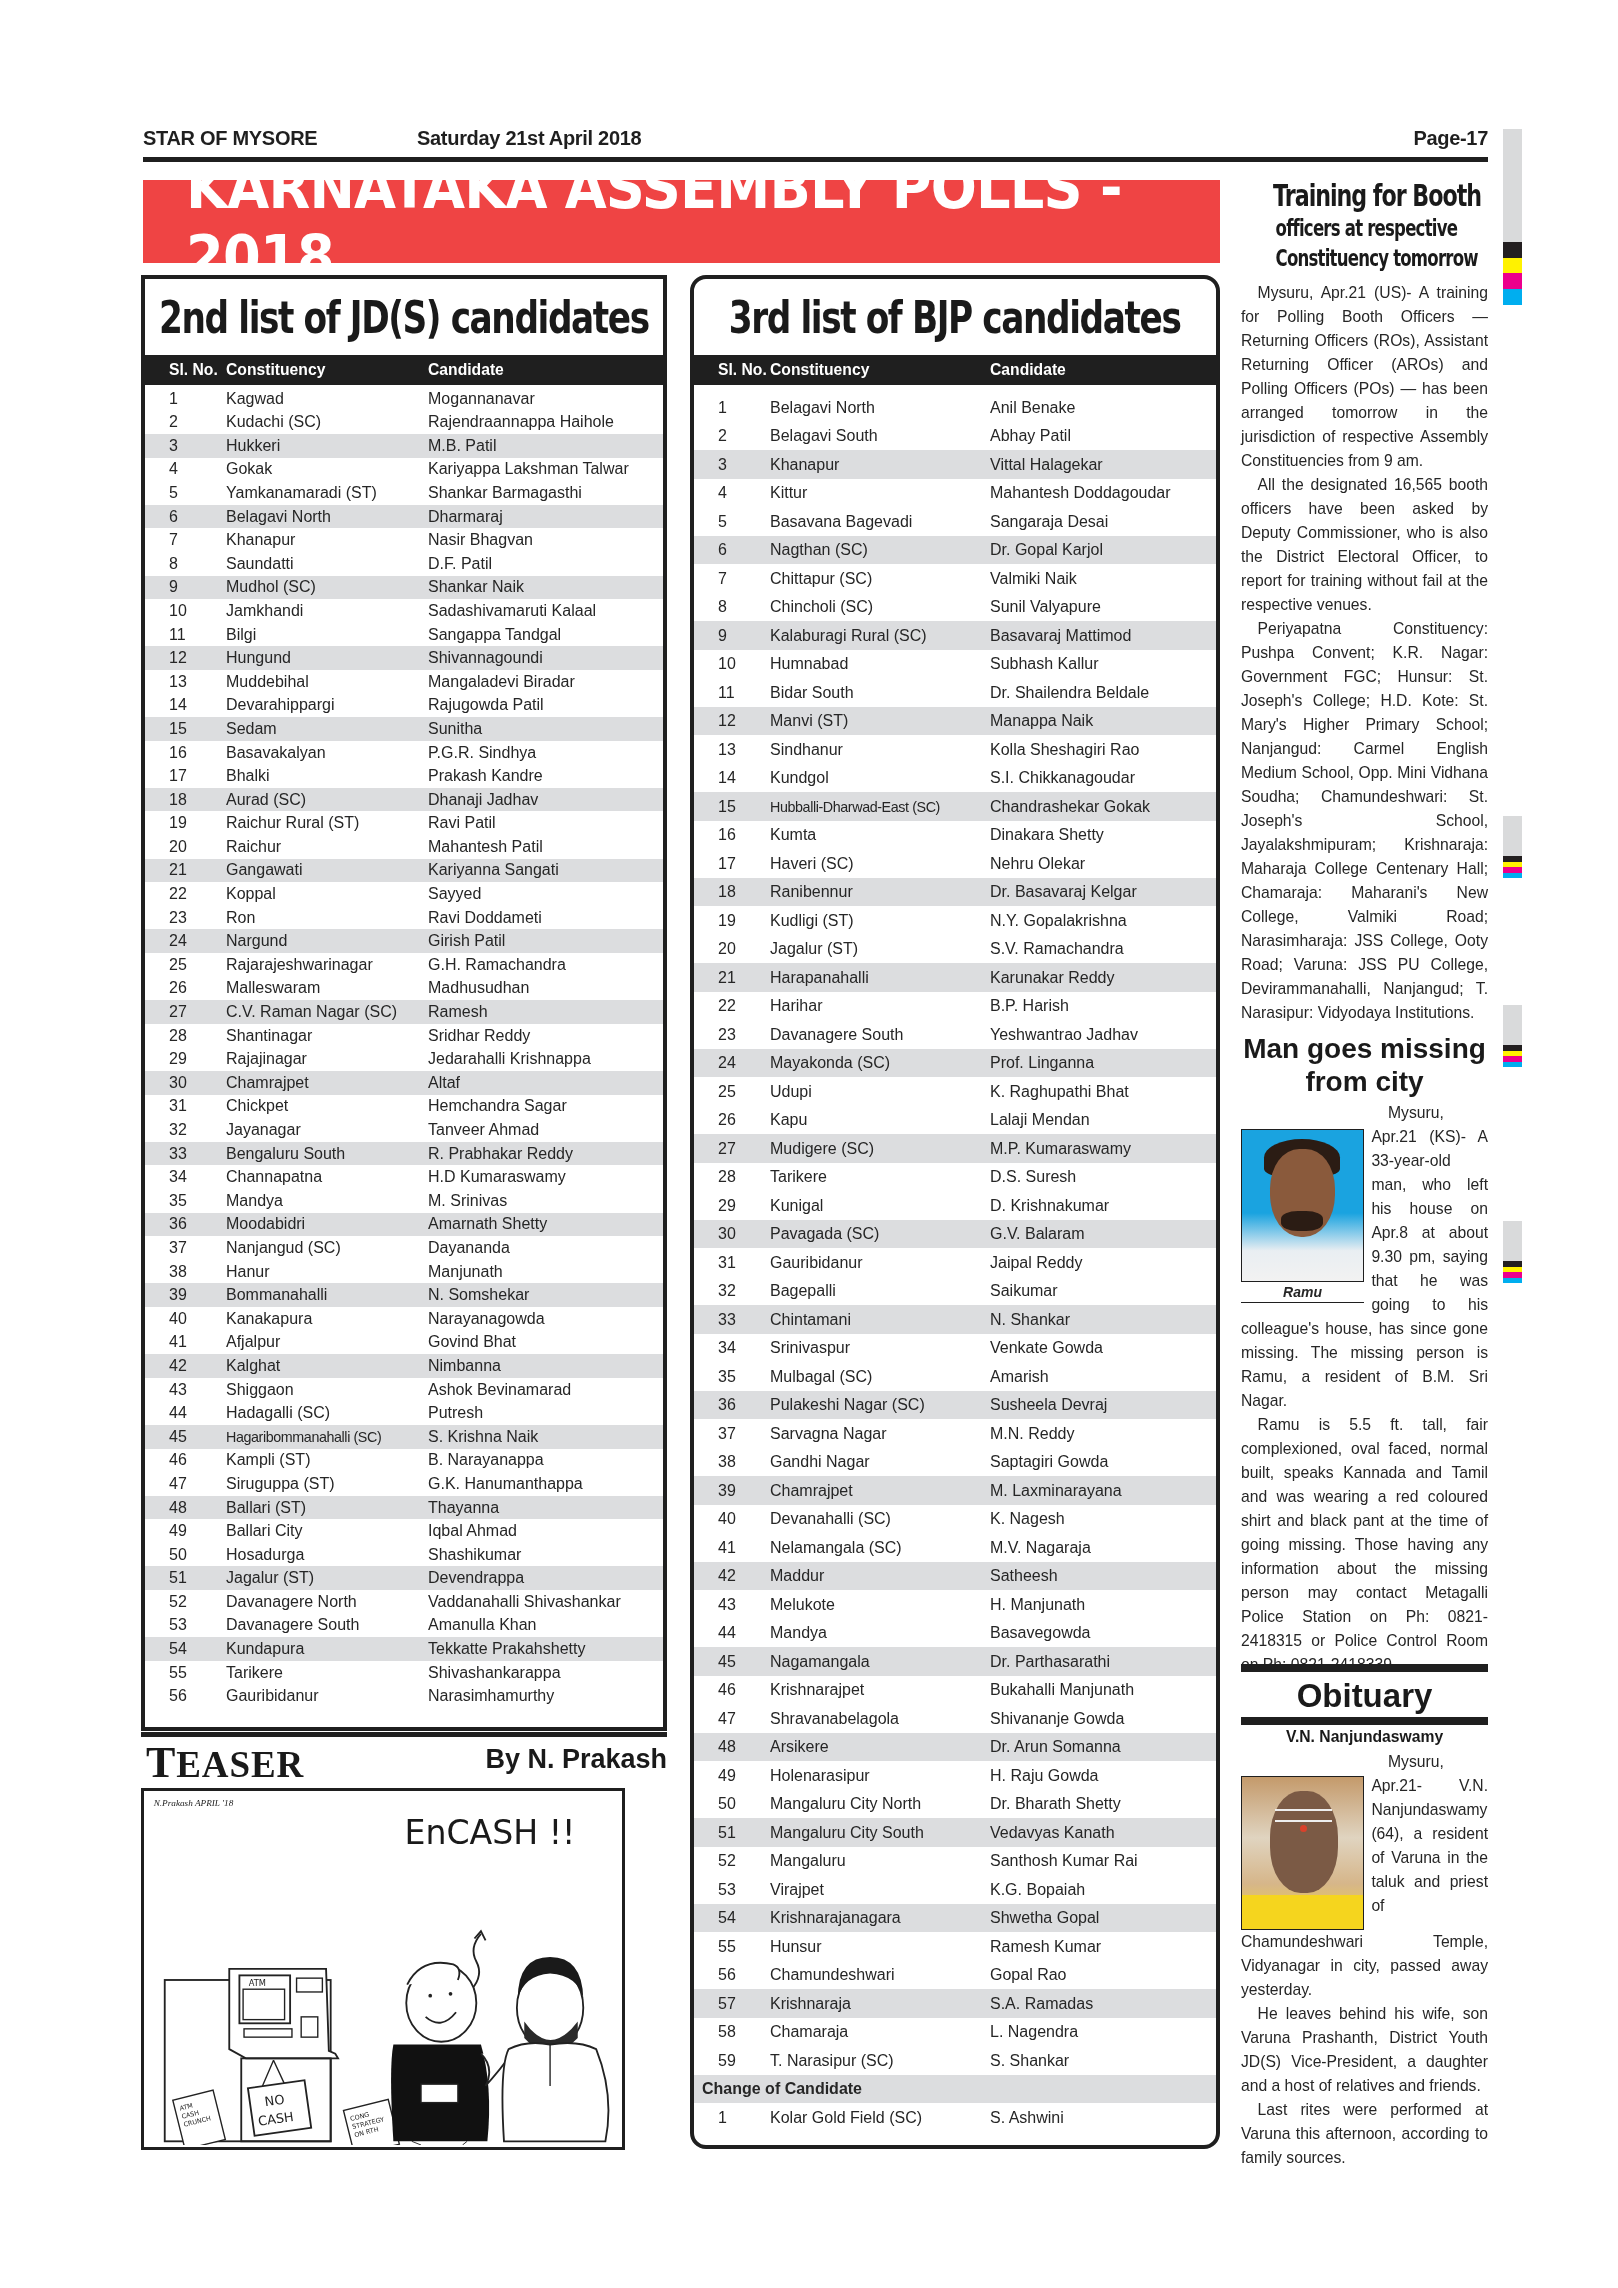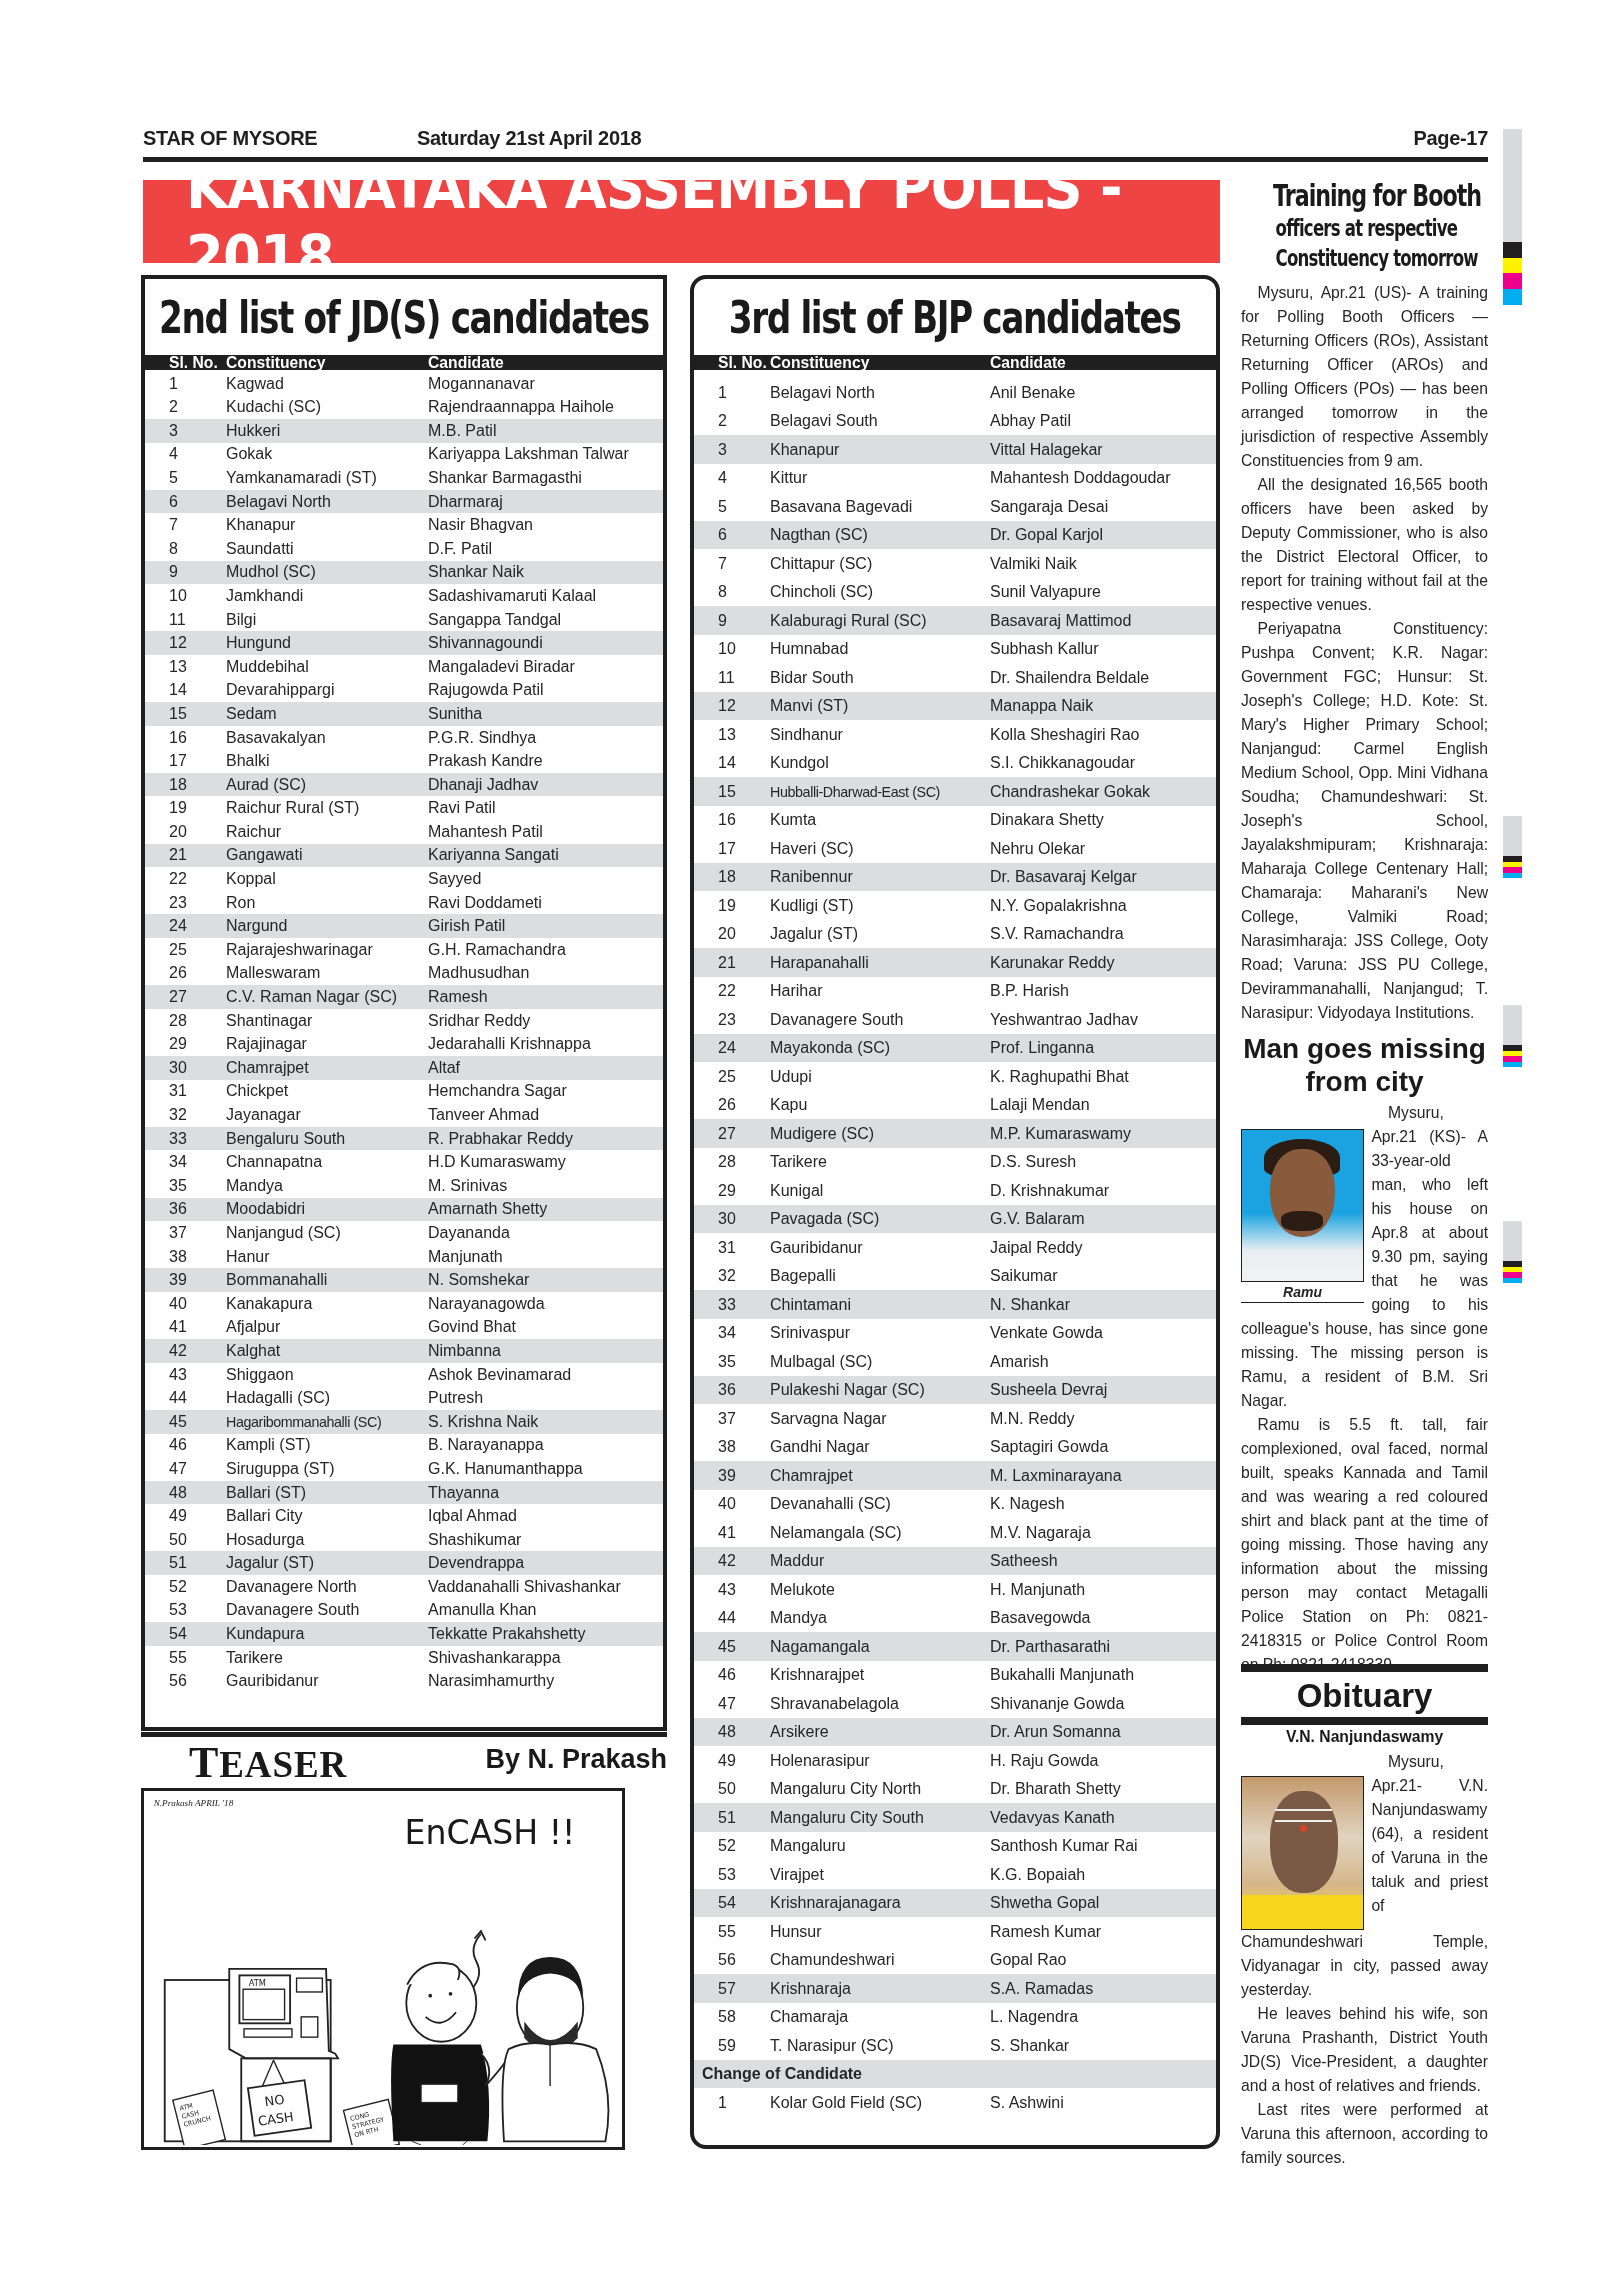--- a/index.html
+++ b/index.html
@@ -15,21 +15,21 @@
   .mast-rule { left: 143px; top: 157px; width: 1345px; height: 4.6px; background: #1f1f1f; }
 
   
   .banner { left: 143px; top: 180px; width: 1077px; height: 83px; background: #ef4444; display: flex; align-items: center; justify-content: center; }
   .banner span { color: #fff; font-weight: bold; font-size: 59px; letter-spacing: -0.9px; transform: scaleX(0.92); display: inline-block; font-family: "DejaVu Sans", sans-serif; }
 
   
   .list-box { border: 4.6px solid #1f1f1f; background: #fff; }
   .list-title { height: 76px; display: flex; align-items: center; justify-content: center; }
   .list-title span { font-family: "DejaVu Sans", sans-serif; font-weight: bold; font-size: 44px; letter-spacing: -1.8px; transform: scaleX(0.78); display: inline-block; white-space: nowrap; color: #1a1a1a; }
-  .list-head { background: #1f1f1f; color: #fff; height: 15px; display: flex; align-items: center; font-size: 15.7px; font-weight: bold; }
+  .list-head { background: #1f1f1f; color: #fff; height: 30px; display: flex; align-items: center; font-size: 15.7px; font-weight: bold; }
   .row { display: flex; align-items: center; font-size: 16px; color: #262626; white-space: nowrap; }
   .row.shade { background: #dcdddf; }
   .c-no { flex: 0 0 auto; }
   .c-con { flex: 0 0 auto; }
   .c-cand { flex: 1 1 auto; }
 
   #jds { left: 141px; top: 275px; width: 526px; height: 1456px; }
   #jds .list-head .c-no, #jds .row .c-no { width: 81px; padding-left: 24px; }
   #jds .list-head .c-con, #jds .row .c-con { width: 202px; }
   #jds .row { height: 23.6px; }
@@ -39,21 +39,21 @@
   #bjp .list-head .c-no, #bjp .row .c-no { width: 76px; padding-left: 24px; }
   #bjp .list-head .c-con, #bjp .row .c-con { width: 220px; }
   #bjp .row { height: 28.5px; }
   #bjp .rows { padding-top: 8.3px; }
   #bjp .row.change-head { font-weight: bold; }
   #bjp .row.change-head span { padding-left: 8px; }
   .row .small-con { font-size: 14.3px; letter-spacing: -0.4px; }
 
   
   .teaser-rule { left: 141px; top: 1732px; width: 526px; height: 4.6px; background: #1f1f1f; }
-  .teaser-title { left: 146px; top: 1737px; font-family: "Liberation Serif", serif; font-weight: bold; font-size: 37px; letter-spacing: 0.9px; color: #1a1a1a; margin-left: 43px; }
+  .teaser-title { left: 146px; top: 1737px; font-family: "Liberation Serif", serif; font-weight: bold; font-size: 37px; letter-spacing: 0.9px; color: #1a1a1a; }
   .teaser-title .big { font-size: 44px; }
   .teaser-by { right: 952px; top: 1744px; font-size: 27px; font-weight: bold; color: #1a1a1a; text-align: right; }
   .cartoon { left: 141px; top: 1788px; width: 484px; height: 362px; border: 3.7px solid #1f1f1f; background: #fff; overflow: hidden; }
 
   
   .rc { left: 1241px; width: 247px; }
   .hl1 { top: 177px; text-align: center; font-family: "DejaVu Sans", sans-serif; font-weight: bold; color: #1a1a1a; }
   .hl1 .l1 { font-size: 30px; letter-spacing: -1.4px; transform: scaleX(0.74); display: block; white-space: nowrap; line-height: 37px; }
   .hl1 .l2 { font-size: 23px; letter-spacing: -1.1px; transform: scaleX(0.72); display: block; white-space: nowrap; line-height: 29.5px; }
   .body-text { font-size: 15.7px; line-height: 24px; color: #262626; text-align: justify; }

